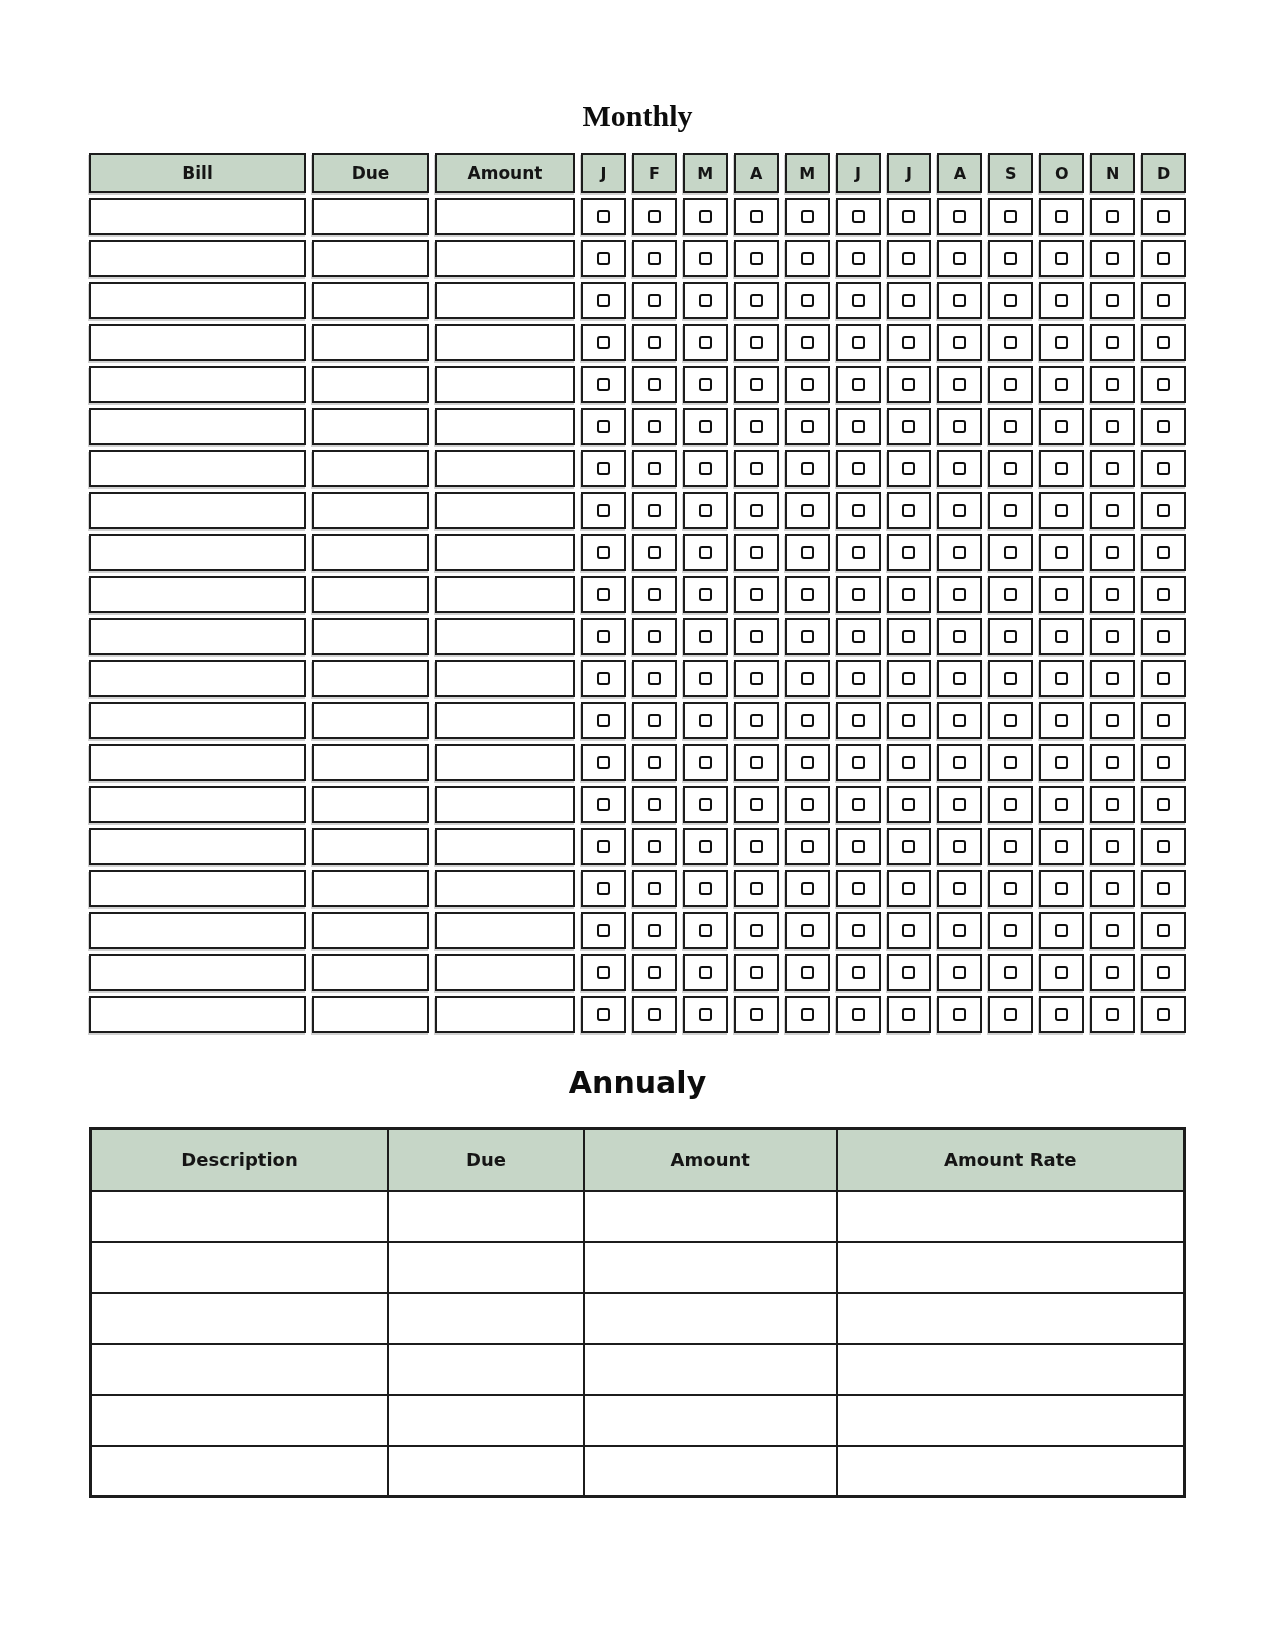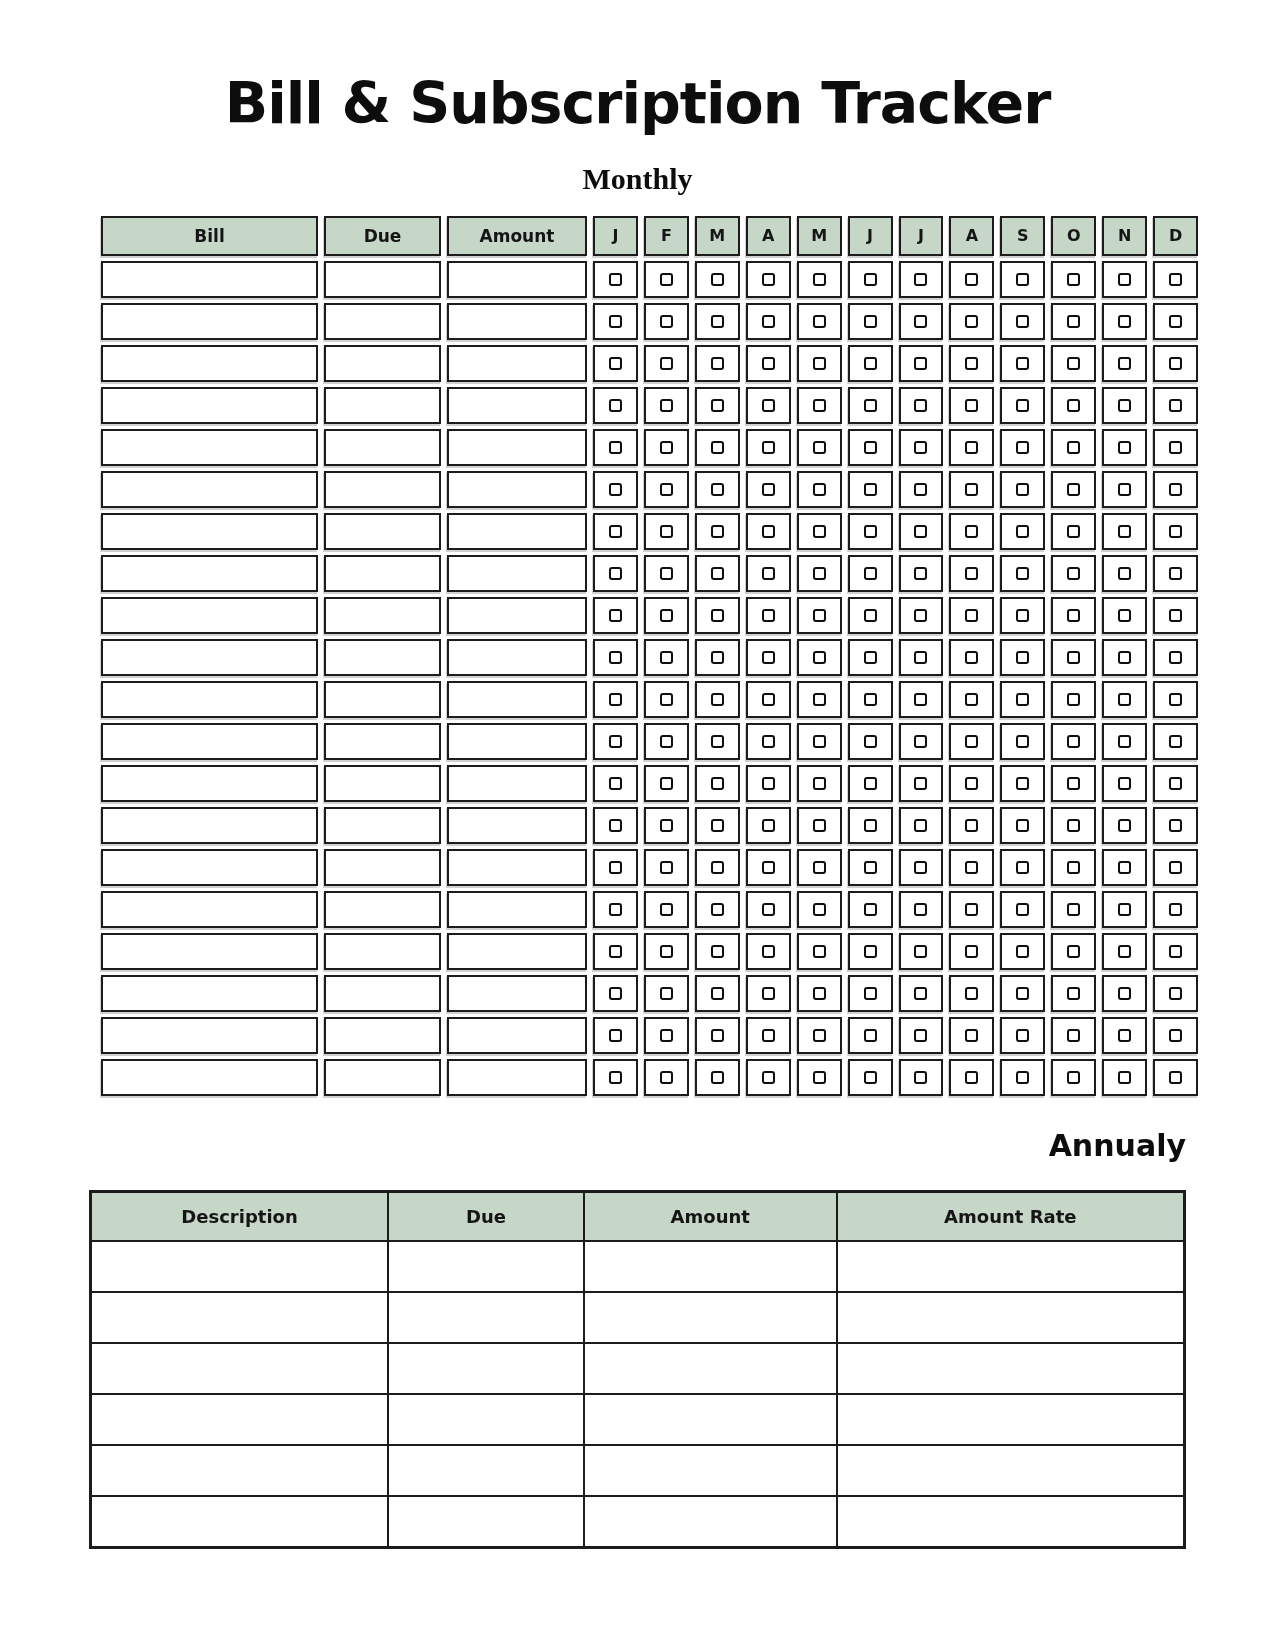--- a/index.html
+++ b/index.html
@@ -34,29 +34,28 @@
   }
   h2.section-heading {
     margin: 0;
     text-align: center;
     font-size: 30px;
     font-weight: bold;
     line-height: 1.2;
     color: #0d0d0d;
   }
   #monthly-heading { margin-top: 26px; margin-bottom: 19px; font-family: Liberation Serif, serif; }
-  #annualy-heading { margin-top: 32px; margin-bottom: 26px; text-align: right; }
+  #annualy-heading { margin-top: 32px; margin-bottom: 26px; }
 
   
   .monthly-grid {
     display: grid;
     grid-template-columns: 217px 117px 140px repeat(12, 1fr);
     gap: 5px 6px;
     width: 1097px;
-    margin-left: 12px;
   }
   .mcell {
     border: 2px solid var(--border-color);
     background: #ffffff;
     height: 37px;
     display: flex;
     align-items: center;
     justify-content: center;
     box-shadow: -1px 2px 0 rgba(0,0,0,0.18);
   }
@@ -82,21 +81,21 @@
     border-collapse: collapse;
     table-layout: fixed;
     border: 3px solid var(--border-color);
   }
   table.annual-table th,
   table.annual-table td {
     border: 2px solid var(--border-color);
     padding: 0;
   }
   table.annual-table th {
-    height: 50px;
+    height: 62px;
     background: var(--header-fill);
     font-weight: bold;
     font-size: 18px;
     color: #151515;
     text-align: center;
   }
   table.annual-table td {
     height: 51px;
     background: #ffffff;
   }
@@ -104,21 +103,20 @@
   col.c-due    { width: 17.9%; }
   col.c-amount { width: 23.1%; }
   col.c-rate   { width: 31.8%; }
 </style>
 </head>
 <body>
 
 <div class="page">
   <div class="content">
 
-    <h1 class="page-title">Bill &amp; Subscription Tracker</h1>
 
     <h2 class="section-heading" id="monthly-heading">Monthly</h2>
 
     <div class="monthly-grid">
         <div class="mcell header">Bill</div>
         <div class="mcell header">Due</div>
         <div class="mcell header">Amount</div>
         <div class="mcell header month">J</div>
         <div class="mcell header month">F</div>
         <div class="mcell header month">M</div>

